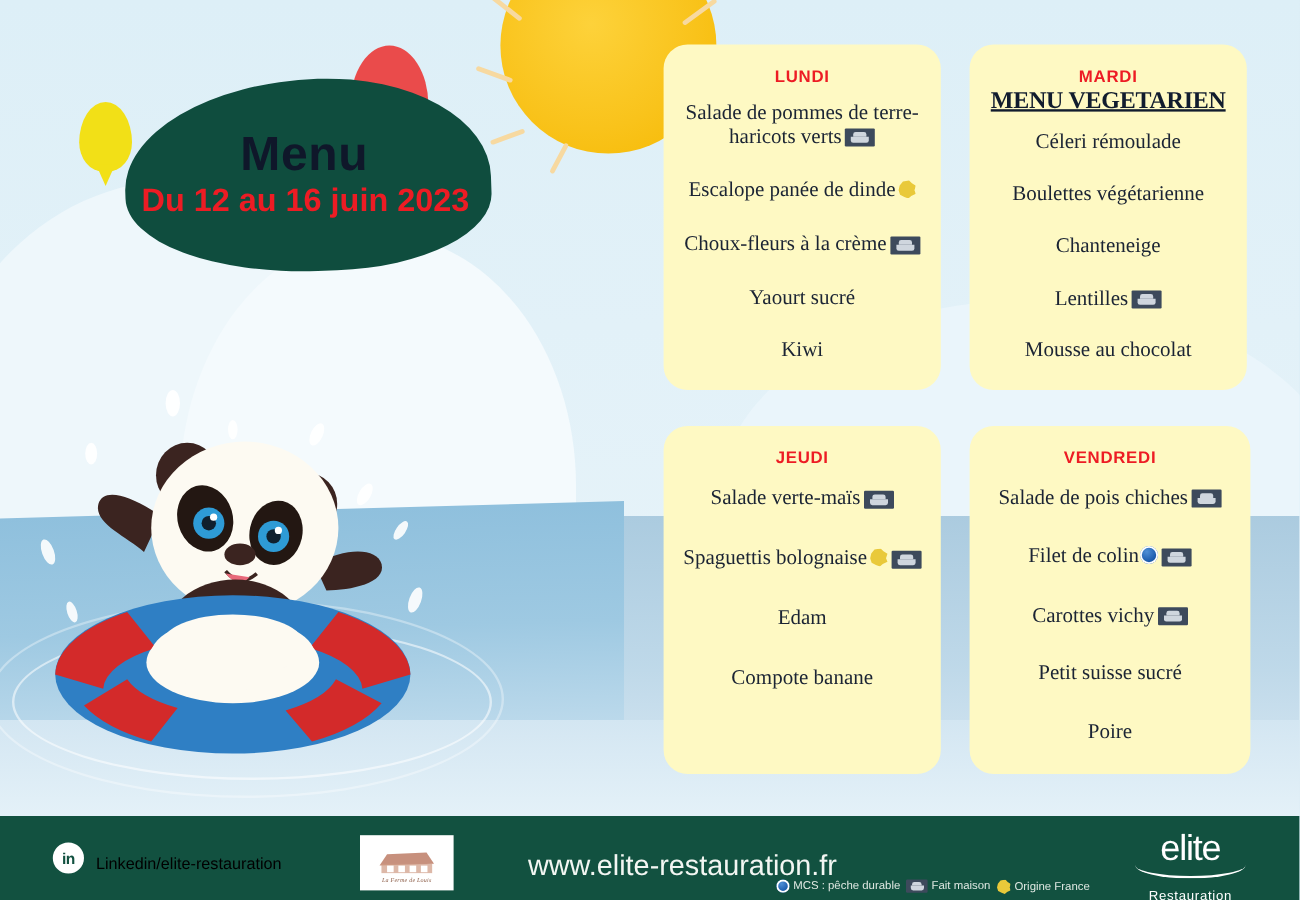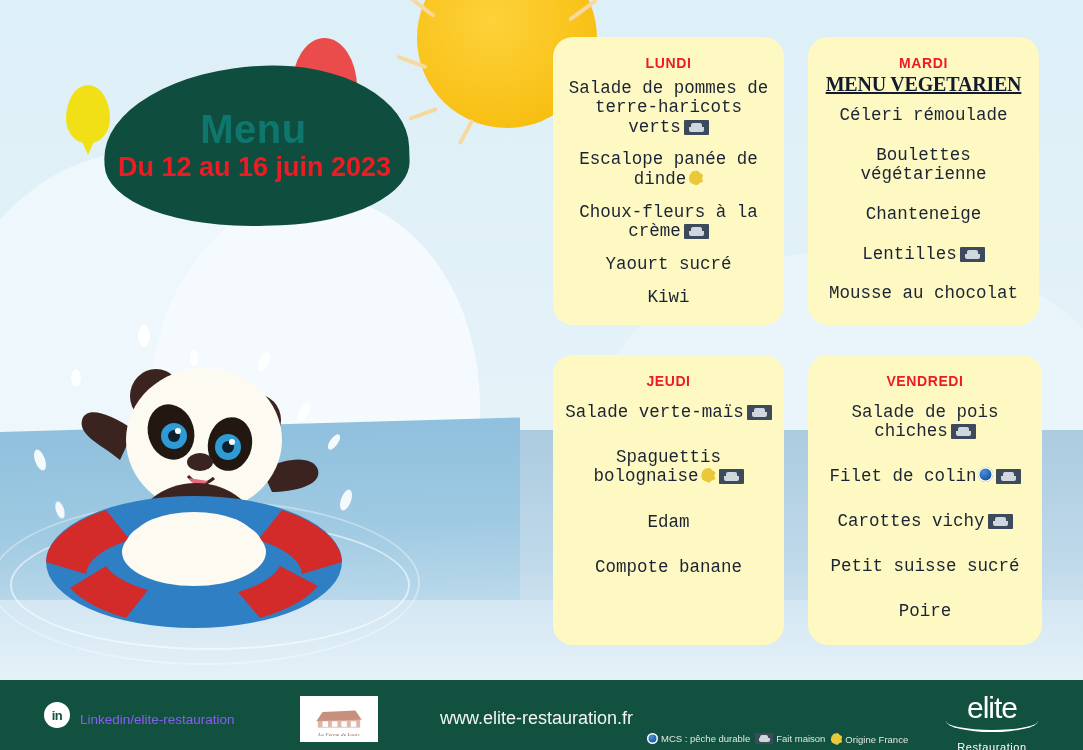--- a/index.html
+++ b/index.html
@@ -49,21 +49,21 @@
                  width:16px; height:18px; background:#f2e017;
                  clip-path:polygon(50% 100%, 0 0, 100% 0); }
 
   
   .title-blob { position:absolute; left:104px; top:66px; width:305px; height:160px;
                 background:#0f4d3e;
                 border-radius:60% 52% 48% 58% / 62% 60% 42% 46%;
                 transform:rotate(-2deg); }
   .title-wrap { position:absolute; left:104px; top:66px; width:305px; height:160px;
                 display:flex; flex-direction:column; align-items:center; justify-content:center; }
-  .title-main { font-size:40px; font-weight:bold; color:#0f766e; letter-spacing:.5px;
+  .title-main { font-size:40px; font-weight:bold; color:#0f172a; letter-spacing:.5px;
                 line-height:1; margin-left:-6px; }
   .title-sub  { font-size:27px; font-weight:bold; color:#ed1c24; line-height:1.1;
                 margin-top:4px; margin-left:-4px; white-space:nowrap; }
 
   
   .panda { position:absolute; left:16px; top:300px; width:360px; height:330px; }
 
   
   .card { position:absolute; background:#fef9c3; border-radius:20px; }
   .card.lundi    { left:553px; top:37px;  width:231px; height:288px; }
@@ -73,21 +73,21 @@
 
   .card-inner { padding:18px 10px 12px; text-align:center;
                 display:flex; flex-direction:column; height:100%; }
   .day-name { color:#ed1c24; font-size:14px; font-weight:bold; letter-spacing:.6px;
               margin-bottom:2px; }
   .veg-banner { font-family:"Liberation Serif", serif; font-size:20px; font-weight:bold;
                 color:#111c2e; text-decoration:underline; letter-spacing:-.2px;
                 margin-bottom:1px; }
   .dishes { display:flex; flex-direction:column; justify-content:space-around;
             flex:1; gap:2px; }
-  .dish { font-family:Liberation Mono, monospace; font-size:17.5px; color:#1b2434;
+  .dish { font-family:Liberation Serif, serif; font-size:17.5px; color:#1b2434;
           line-height:1.12; padding:0 2px; }
   .dish .txt { display:inline; }
 
   
   .ic { display:inline-block; vertical-align:middle; position:relative; }
   .ic-home { width:25px; height:15px; background:#3d4a5c; border-radius:1px;
              margin-left:3px; }
   .ic-home:before { content:""; position:absolute; left:7px; top:3px; width:11px; height:4px;
              background:#cfd6de; border-radius:2px 2px 0 0; }
   .ic-home:after { content:""; position:absolute; left:5px; top:7px; width:15px; height:5px;
@@ -100,28 +100,28 @@
              background:radial-gradient(circle at 38% 32%, #4f8fd6 0%, #1f5fb0 55%, #123d80 100%);
              box-shadow:inset 0 0 0 1.5px #ffffff; }
 
   
   .footer { position:absolute; left:0; top:680px; width:1083px; height:70px;
             background:#125140; }
   .li-badge { position:absolute; left:44px; top:702px; width:26px; height:26px;
               border-radius:50%; background:#ffffff; color:#125140;
               font-size:13px; font-weight:bold; display:flex;
               align-items:center; justify-content:center; letter-spacing:-.5px; }
-  .li-text { position:absolute; left:80px; top:712px; font-size:13.5px; color:#8b5cf6; }
+  .li-text { position:absolute; left:80px; top:712px; font-size:13.5px; color:#000000; }
   .farm-logo { position:absolute; left:300px; top:696px; width:78px; height:46px;
                background:#ffffff; display:flex; align-items:center; justify-content:center;
                overflow:hidden; }
   .farm-name { font-family:"Liberation Serif", serif; font-size:5px; color:#8a5a44;
                position:absolute; bottom:5px; left:0; width:100%; text-align:center;
                font-style:italic; letter-spacing:.2px; }
-  .site-url { position:absolute; left:440px; top:708px; font-size:18px; color:#f2f6f2; }
+  .site-url { position:absolute; left:440px; top:708px; font-size:24px; color:#f2f6f2; }
   .legend { position:absolute; left:647px; top:733px; display:flex; align-items:flex-start;
             gap:5px; font-size:9.5px; color:#dfe8e2; white-space:nowrap; }
   .legend .lg-item { display:flex; align-items:center; gap:3px; }
   .legend .ic-home { width:18px; height:11px; margin-left:0; }
   .legend .ic-home:before { left:5px; top:2px; width:8px; height:3px; }
   .legend .ic-home:after  { left:3.5px; top:5px; width:11px; height:4px; }
   .legend .ic-france { width:12px; height:12px; margin:0; }
   .legend .ic-fish { width:11px; height:11px; margin:0; }
 
   .elite-logo { position:absolute; left:944px; top:693px; width:96px; height:48px;

